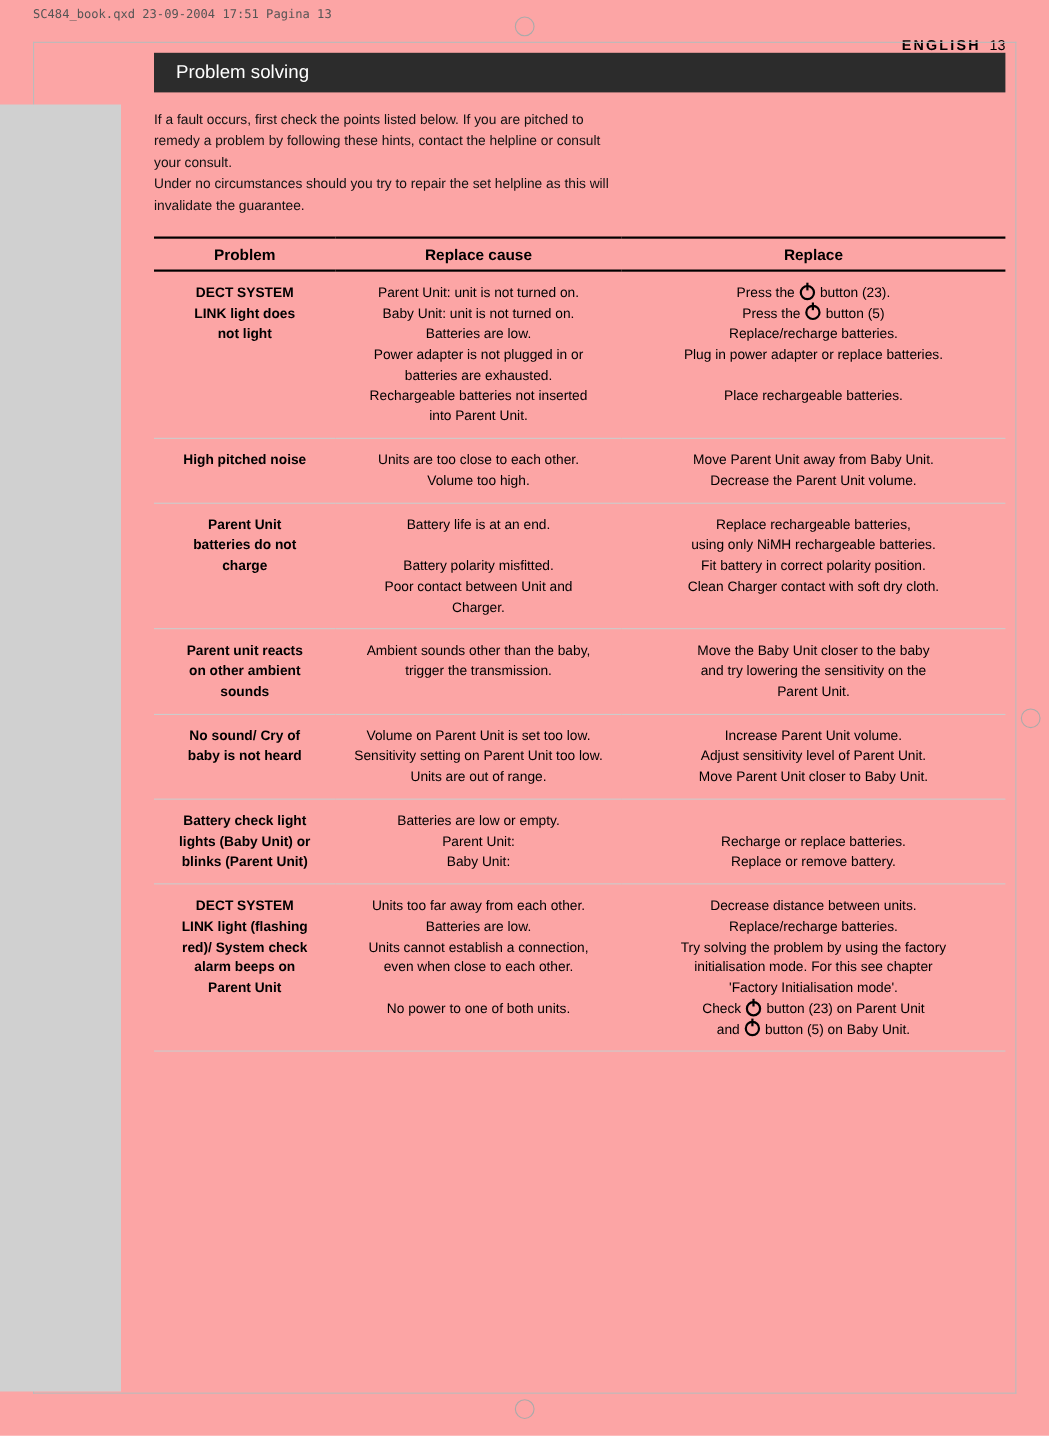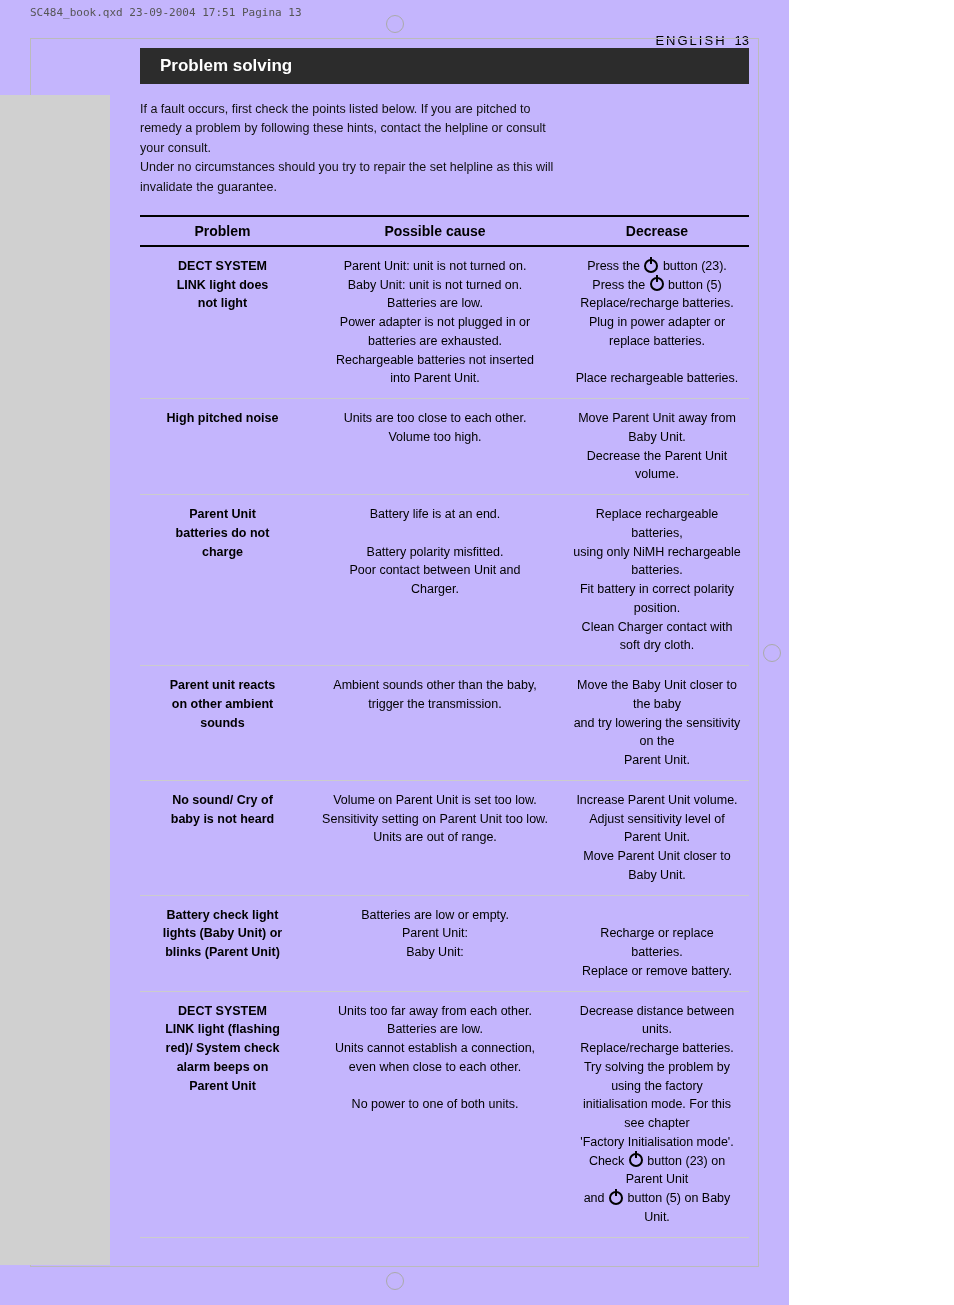--- a/index.html
+++ b/index.html
@@ -7,25 +7,25 @@
       font-family: Arial, Helvetica, sans-serif;
       font-size: 13px;
       background: #fff;
       color: #000;
       width: 954px;
       min-height: 1305px;
       position: relative;
     }
 
     .page-container {
-      width: 789px;
+      width: 954px;
       min-height: 1305px;
       padding: 0;
       position: relative;
-      background: #c4b5fd;
+      background: #fca5a5;
     }
 
     
     .file-info {
       font-size: 11px;
       color: #555;
       padding: 6px 30px;
       font-family: monospace;
     }
 
@@ -40,21 +40,21 @@
     }
 
     .header-area {
       display: flex;
       justify-content: flex-end;
       padding: 8px 40px 0 40px;
     }
 
     .language-label {
       font-size: 13px;
-      font-weight: normal;
+      font-weight: bold;
       letter-spacing: 2px;
       color: #000;
     }
 
     .page-number {
       font-size: 13px;
       margin-left: 8px;
       color: #000;
     }
 
@@ -71,21 +71,21 @@
     .content-area {
       margin-left: 110px;
       padding: 0 40px 40px 30px;
     }
 
     
     .section-title-bar {
       background: #2c2c2c;
       color: #fff;
       font-size: 17px;
-      font-weight: bold;
+      font-weight: normal;
       padding: 8px 20px;
       margin-bottom: 16px;
     }
 
     .intro-text {
       font-size: 12.5px;
       line-height: 1.55;
       margin-bottom: 18px;
       color: #111;
     }
@@ -250,22 +250,22 @@
       <span>remedy a problem by following these hints, contact the helpline or consult</span><br>
       <span>your consult.</span><br>
       <span>Under no circumstances should you try to repair the set helpline as this will</span><br>
       <span>invalidate the guarantee.</span>
     </div>
 
     <table class="problem-table">
       <thead>
         <tr>
           <th class="col-header problem-col">Problem</th>
-          <th class="col-header cause-col">Possible cause</th>
-          <th class="col-header solution-col">Decrease</th>
+          <th class="col-header cause-col">Replace cause</th>
+          <th class="col-header solution-col">Replace</th>
         </tr>
       </thead>
       <tbody>
 
         <tr>
           <td class="problem-col"><strong>DECT SYSTEM<br>LINK light does<br>not light</strong></td>
           <td class="cause-col">
             Parent Unit: unit is not turned on.<br>
             Baby Unit: unit is not turned on.<br>
             Batteries are low.<br>

